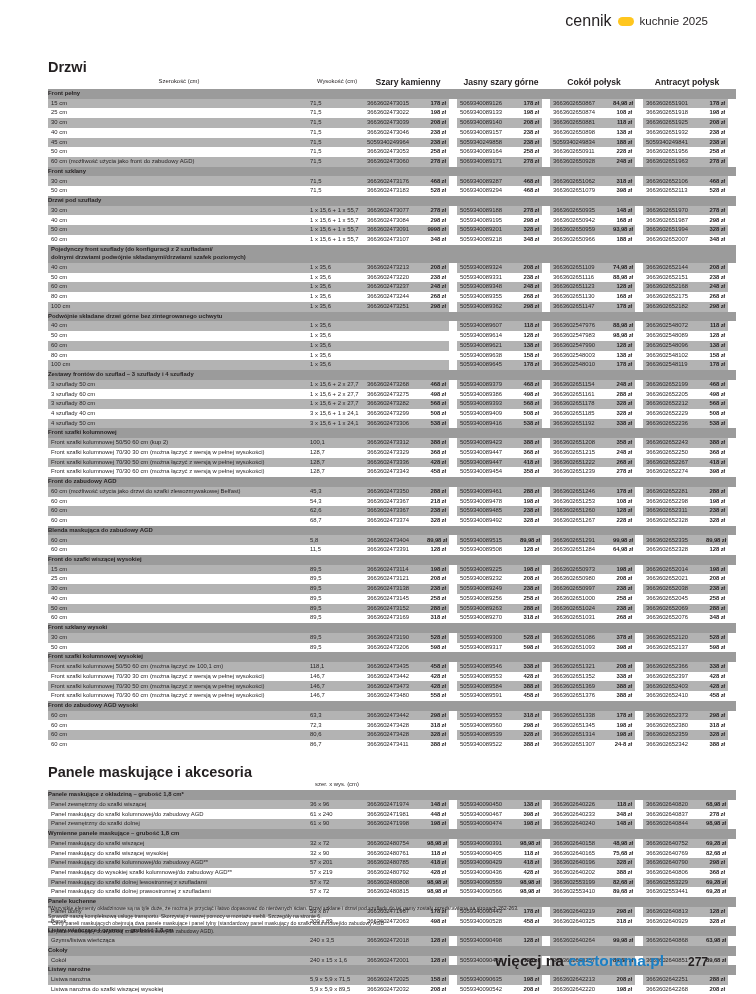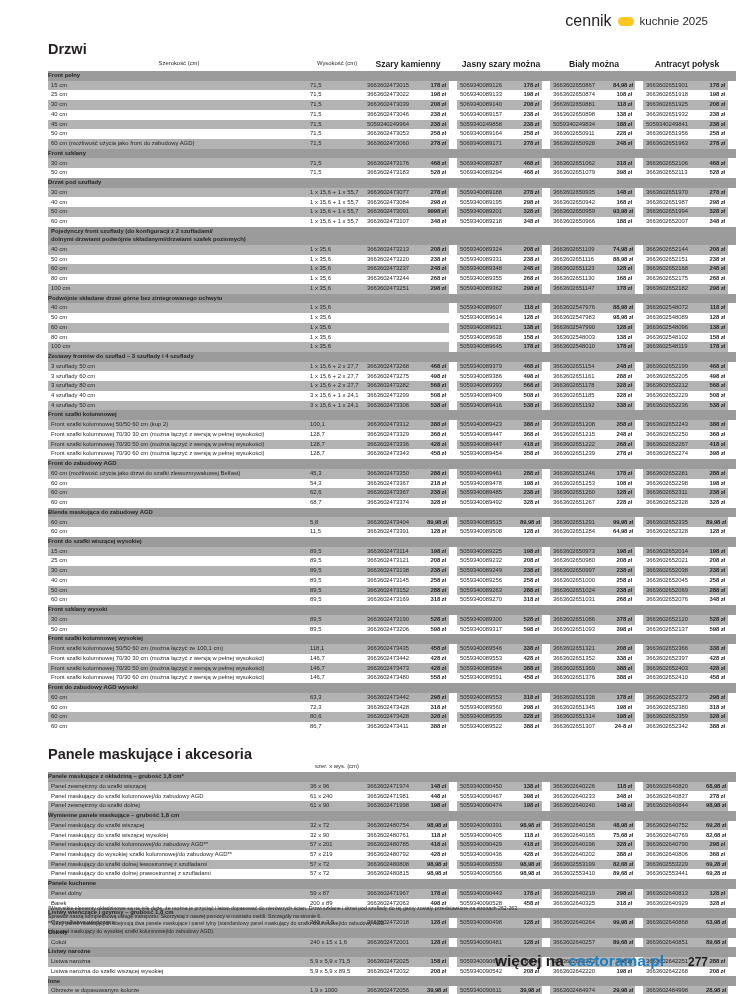--- a/index.html
+++ b/index.html
@@ -20,21 +20,21 @@
     height: 36px;
     padding-top: 6px;
   }
   .topbar .dot {
     width: 16px; height: 9px; border-radius: 5px;
     background: #ffc61e; display: inline-block;
   }
   .topbar .kuchnie { font-size: 11.5px; font-weight: normal; }
 
   
-  .sec-title { font-size: 14.5px; font-weight: bold; margin-top: 5px; line-height: 1.15; }
+  .sec-title { font-size: 14.5px; font-weight: bold; margin-top: 23px; line-height: 1.15; }
 
   
   table.price { width: 100%; border-collapse: collapse; table-layout: fixed; }
   table.price col.c-name  { width: 262px; }
   table.price col.c-dim   { width: 54px; }
   table.price col.c-code  { width: 63px; }
   table.price col.c-price { width: 22px; }
   table.price col.c-gap   { width: 8px; }
 
   table.price th, table.price td {
@@ -116,23 +116,23 @@
           <col class="c-code">
           <col class="c-price">
           <col class="c-gap">
         </colgroup>
         <thead>
           <tr class="hdr-row">
             <th>Szerokość (cm)</th>
             <th>Wysokość (cm)</th>
             <th class="big" colspan="2">Szary kamienny</th>
             <th></th>
-            <th class="big" colspan="2">Jasny szary można</th>
+            <th class="big" colspan="2">Jasny szary górne</th>
             <th></th>
-            <th class="big" colspan="2">Biały można</th>
+            <th class="big" colspan="2">Cokół połysk</th>
             <th></th>
             <th class="big" colspan="2">Antracyt połysk</th>
             <th></th>
           </tr>
         </thead>
         <tbody>
           <tr class="grp">
             <td colspan="14">Front pełny</td>
           </tr>
           <tr class="row-a">

